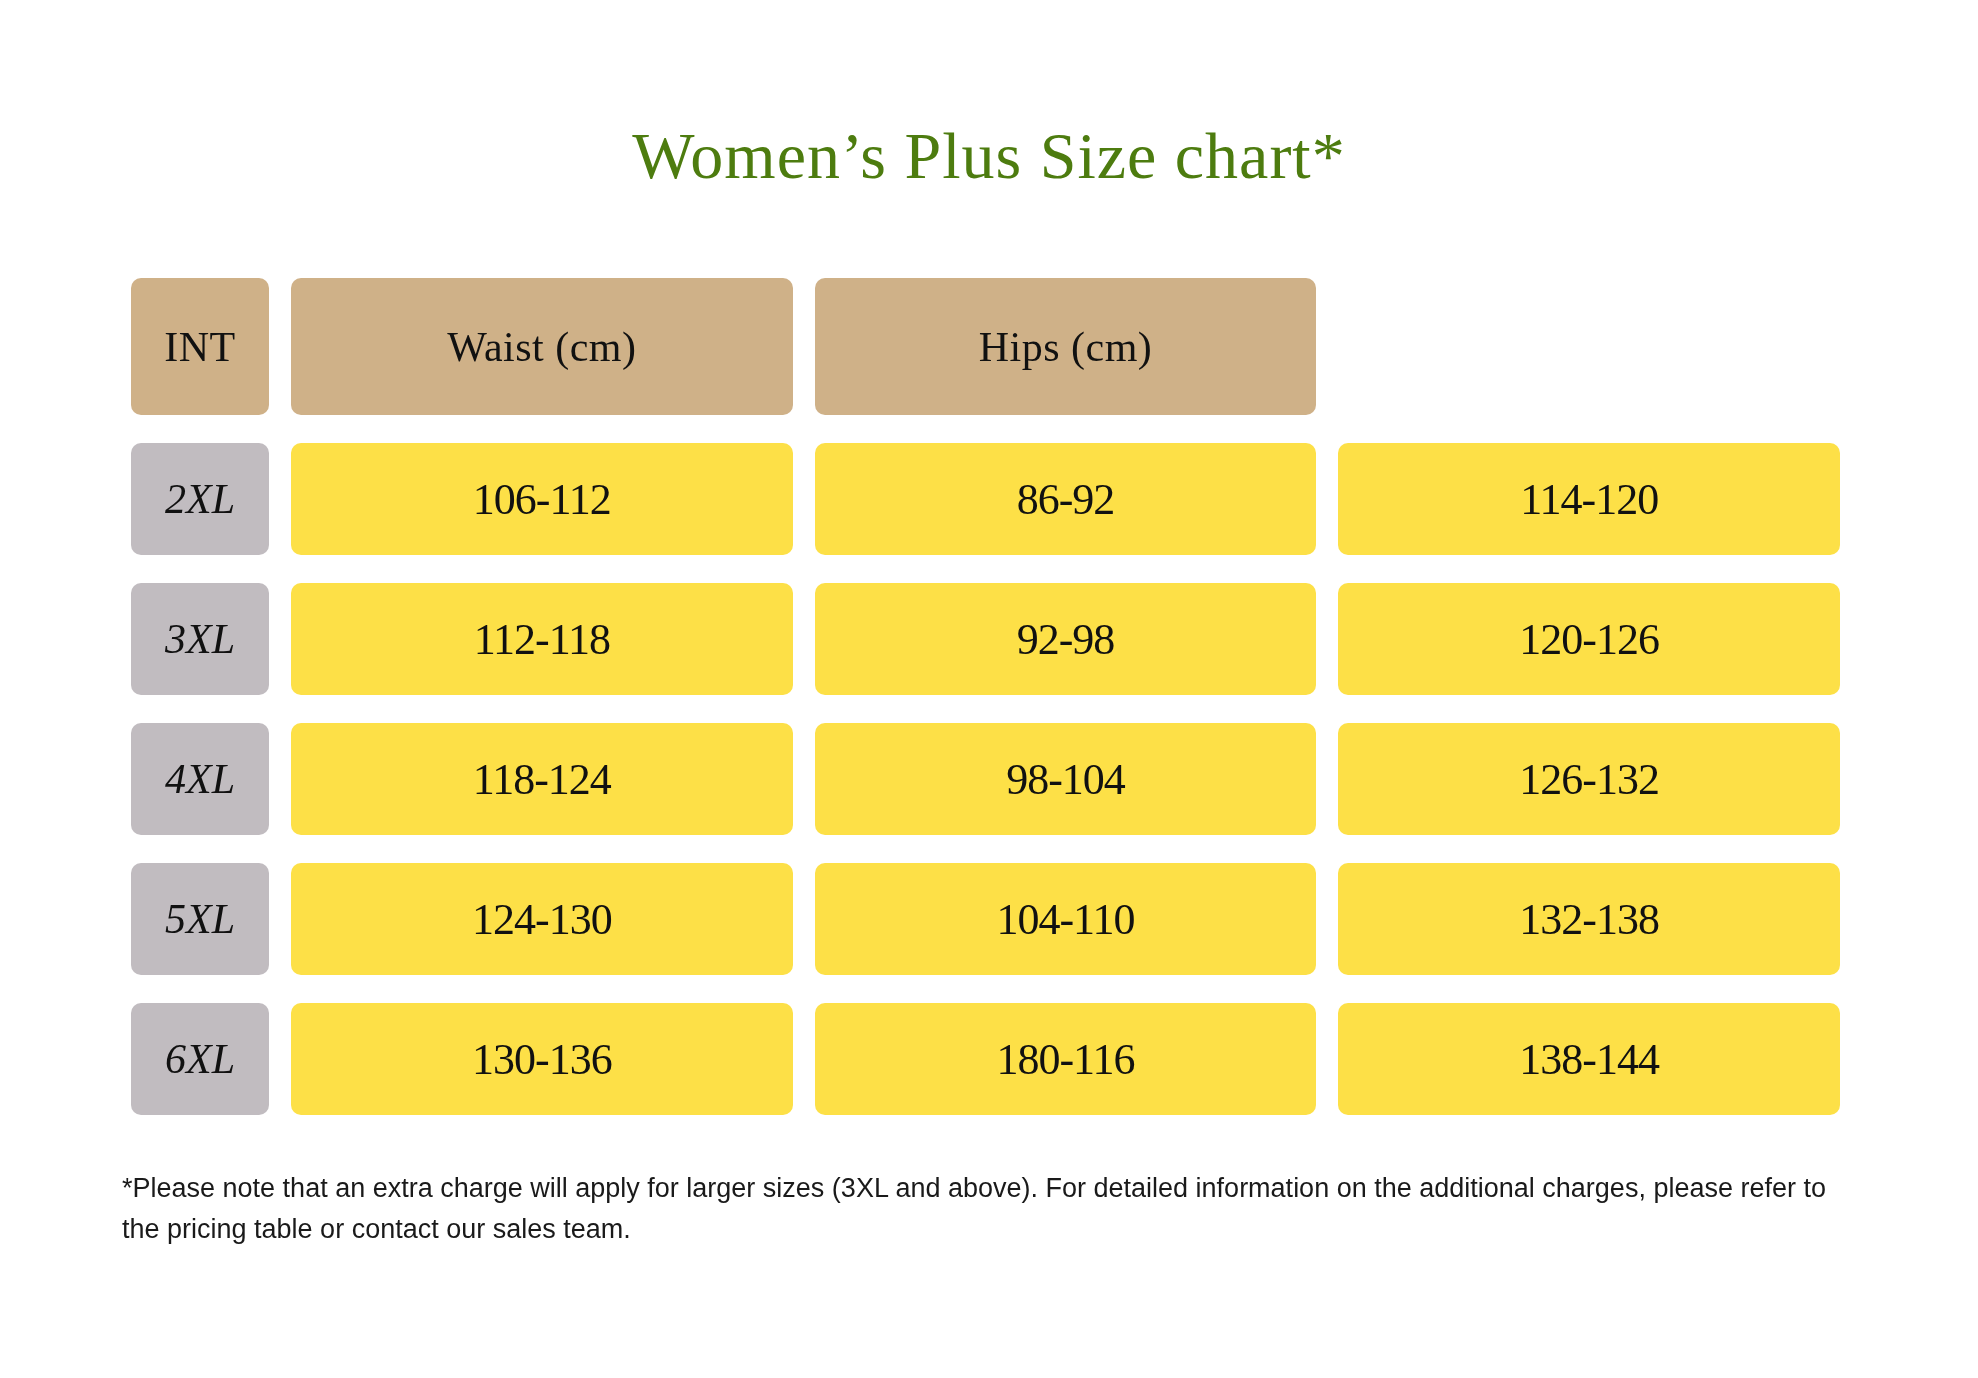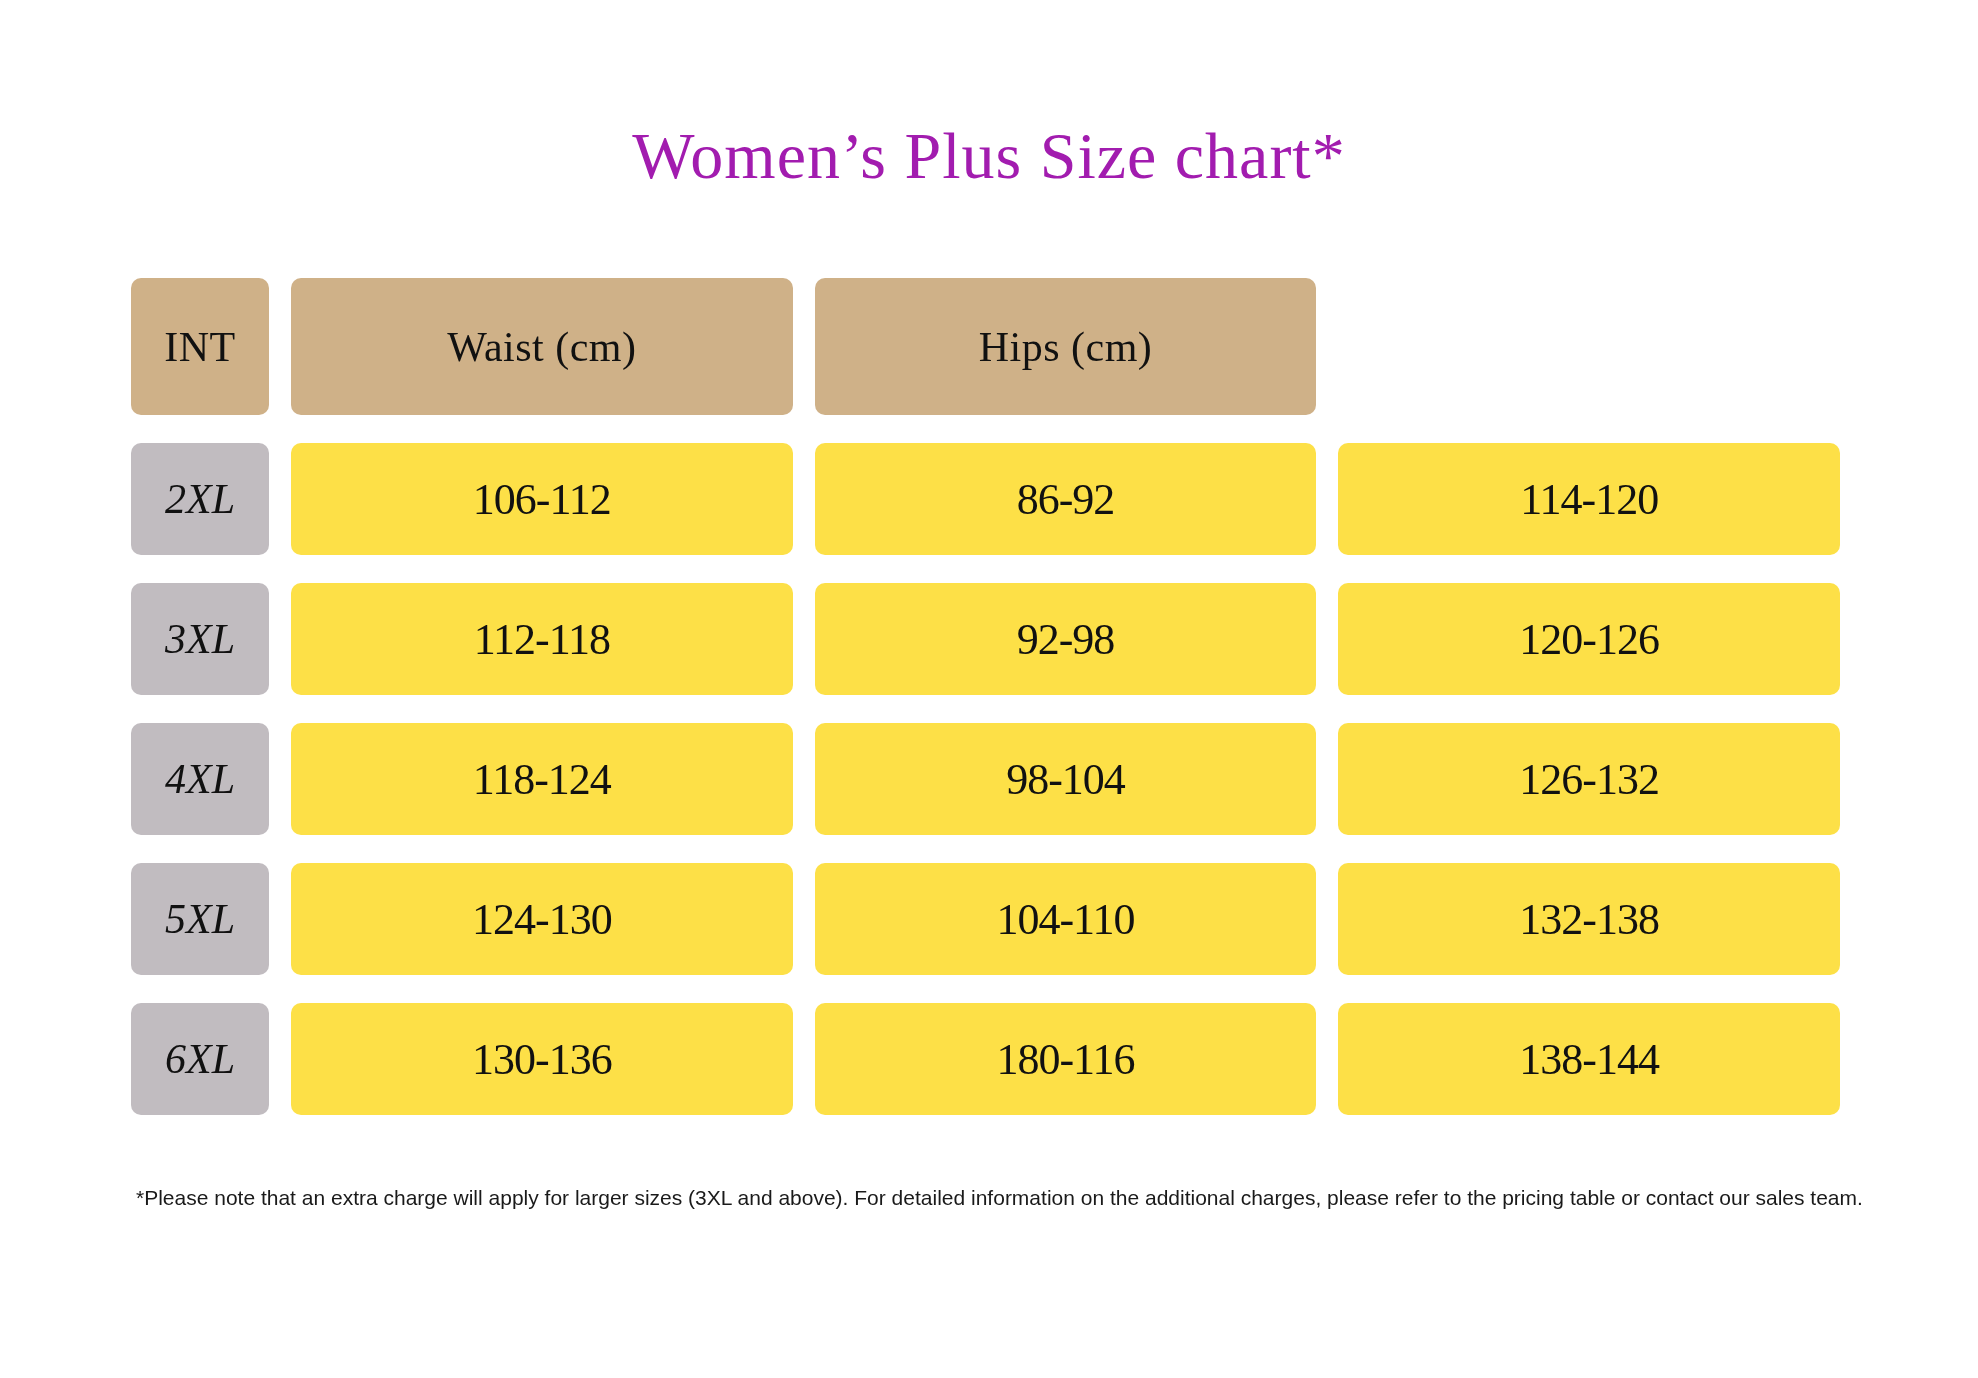--- a/index.html
+++ b/index.html
@@ -19,21 +19,21 @@
     position: absolute;
     top: 118px;
     left: 0;
     width: 100%;
     margin: 0;
     text-align: center;
     font-family: "Liberation Serif", serif;
     font-weight: 400;
     font-size: 66px;
     letter-spacing: 1px;
-    color: #a21caf;
+    color: #4d7c0f;
   }
   .size-table {
     position: absolute;
     left: 131px;
     top: 278px;
     width: 1709px;
   }
   .t-row {
     display: grid;
     grid-template-columns: 138px 1fr 1fr 1fr;
@@ -63,23 +63,23 @@
   .data-cell {
     background: #fde047;
     font-size: 44px;
     letter-spacing: -1px;
   }
   .footnote {
     position: absolute;
     left: 120px;
     top: 1166px;
     width: 1730px;
-    margin: 16px;
+    margin: 2px;
     font-family: "Liberation Sans", sans-serif;
-    font-size: 21px;
+    font-size: 27px;
     line-height: 1.5;
     color: #1A1A1A;
   }
 </style>
 </head>
 <body>
 
 <div class="page">
 
   <h1 class="title">Women’s Plus Size chart*</h1>

